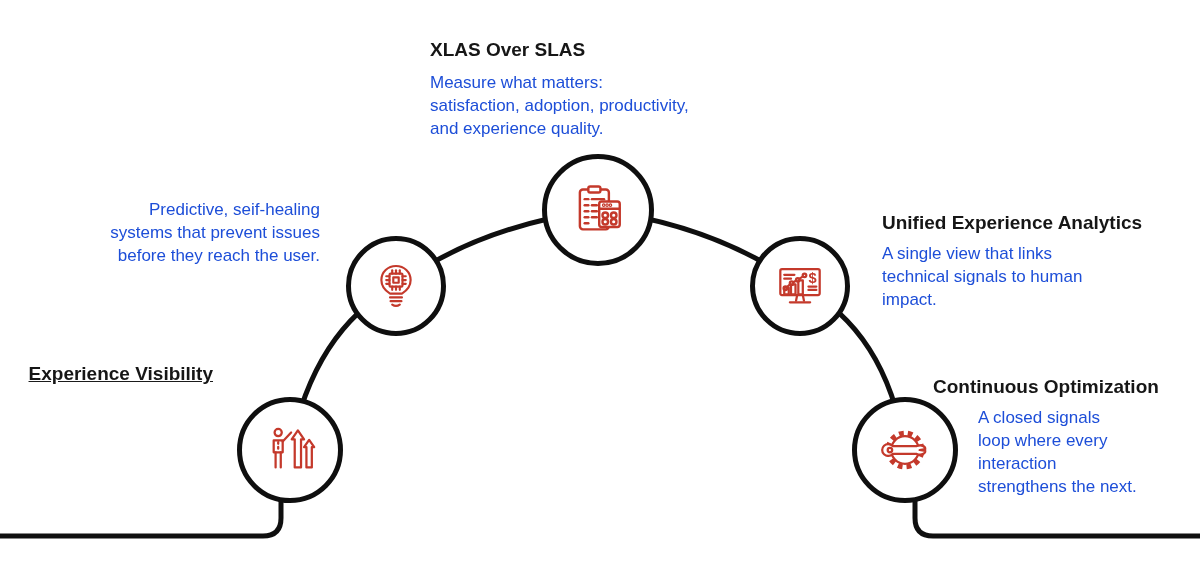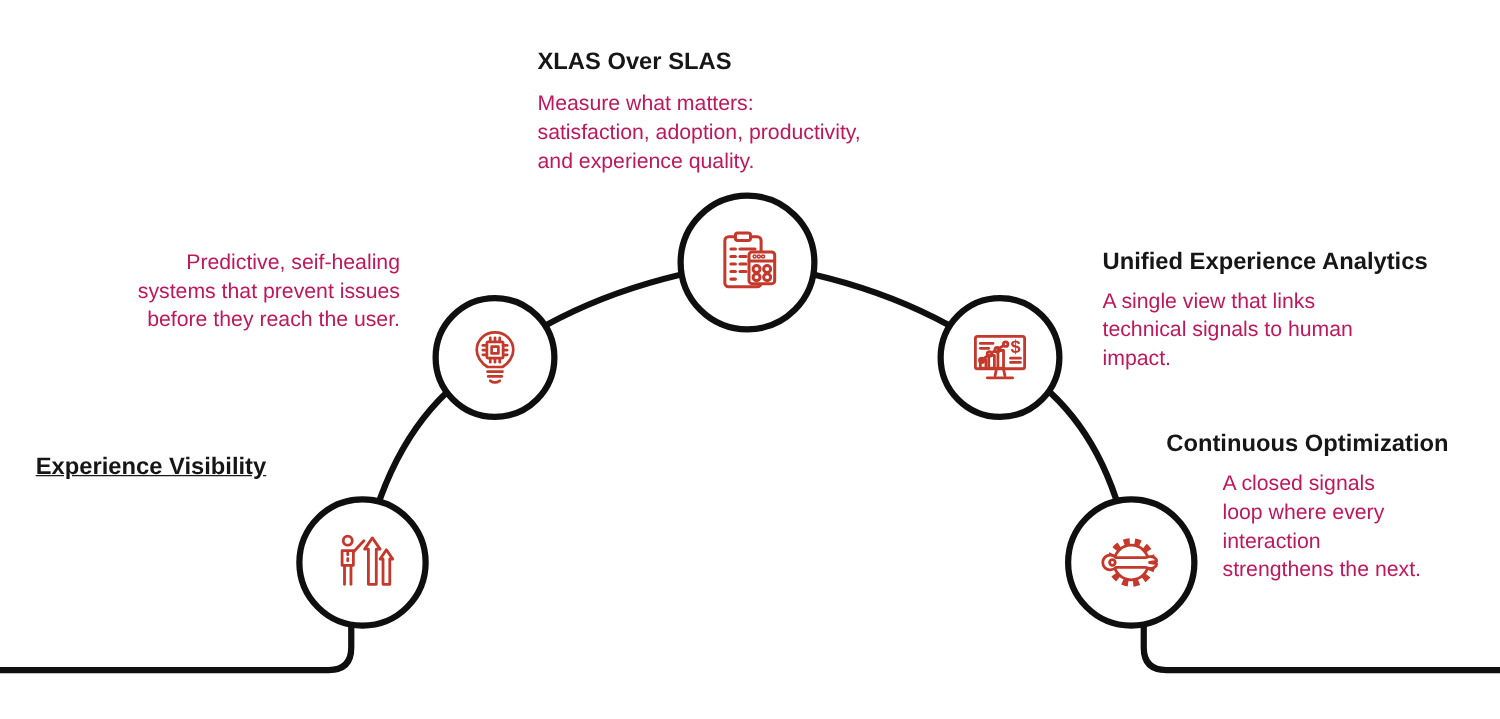--- a/index.html
+++ b/index.html
@@ -8,24 +8,24 @@
     font-family:"Liberation Sans", sans-serif;color:#1b1b1b;
   }
   #connector-layer{position:absolute;left:0;top:0;z-index:1;}
   .node{
     position:absolute;z-index:3;background:#ffffff;border:5px solid #0f0f0f;border-radius:50%;
     display:flex;align-items:center;justify-content:center;box-sizing:border-box;
   }
   .node svg{display:block;}
   .tblock{position:absolute;z-index:2;}
   .pillar-title{font-size:19px;font-weight:700;color:#161616;line-height:24px;margin:0 0 7px 0;}
-  .pillar-desc{font-size:17px;line-height:23px;color:#be185d;white-space:pre-line;margin:0;}
+  .pillar-desc{font-size:17px;line-height:23px;color:#1d4ed8;white-space:pre-line;margin:0;}
   .align-c{text-align:left;}
   .align-r{text-align:right;}
-  .align-l{text-align:left;}
+  .align-l{text-align:left;margin-top:13px;}
   #center-title{
     position:absolute;z-index:2;left:447px;top:374px;width:306px;text-align:center;
     font-size:26px;font-weight:700;line-height:33px;color:#141414;white-space:pre-line;
   }
   #optimization-block .pillar-desc{padding-left:45px;}
 </style>
 </head>
 <body>
 
 <div id="stage">
@@ -144,21 +144,21 @@
     <h3 class="pillar-title">Experience Visibility</h3>
   </div>
 
   <div class="tblock align-l" style="left:882px;top:198px;width:290px;">
     <h3 class="pillar-title">Unified Experience Analytics</h3>
     <p class="pillar-desc">A single view that links
 technical signals to human
 impact.</p>
   </div>
 
-  <div class="tblock align-l" id="optimization-block" style="left:933px;top:344px;width:245px;">
+  <div class="tblock align-l" id="optimization-block" style="left:933px;top:362px;width:245px;">
     <h3 class="pillar-title">Continuous Optimization</h3>
     <p class="pillar-desc">A closed signals
 loop where every
 interaction
 strengthens the next.</p>
   </div>
 
 
 </div>
 

